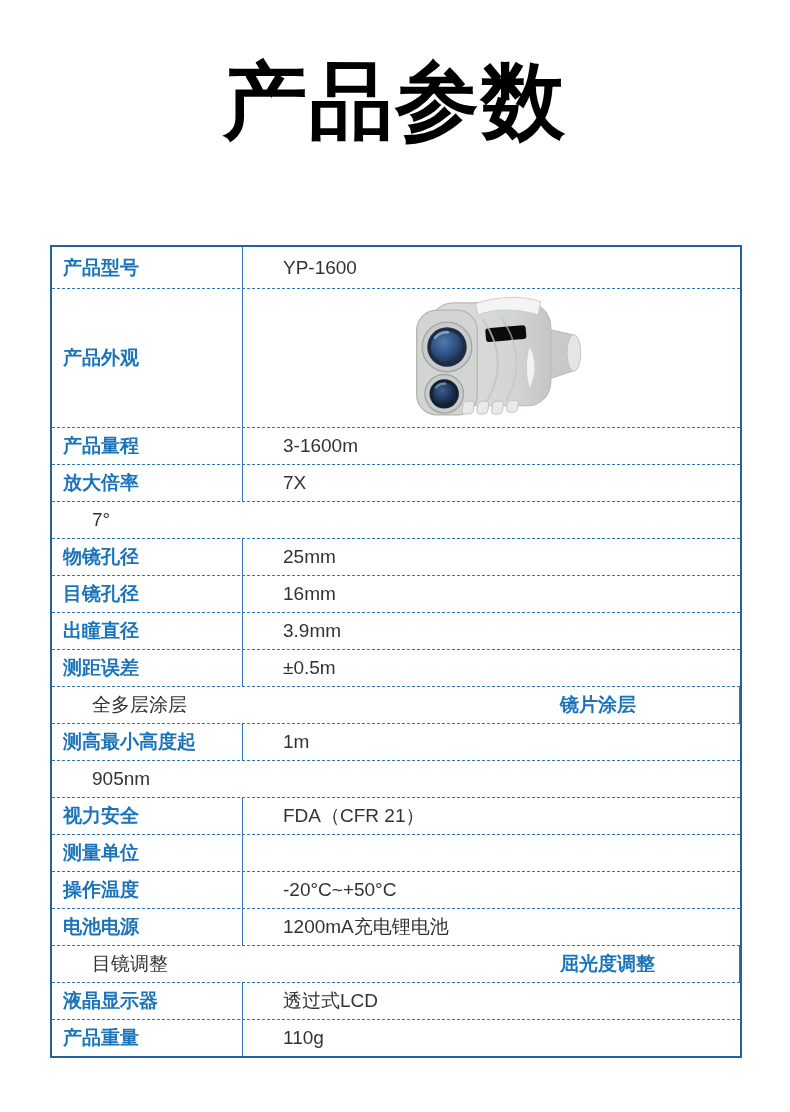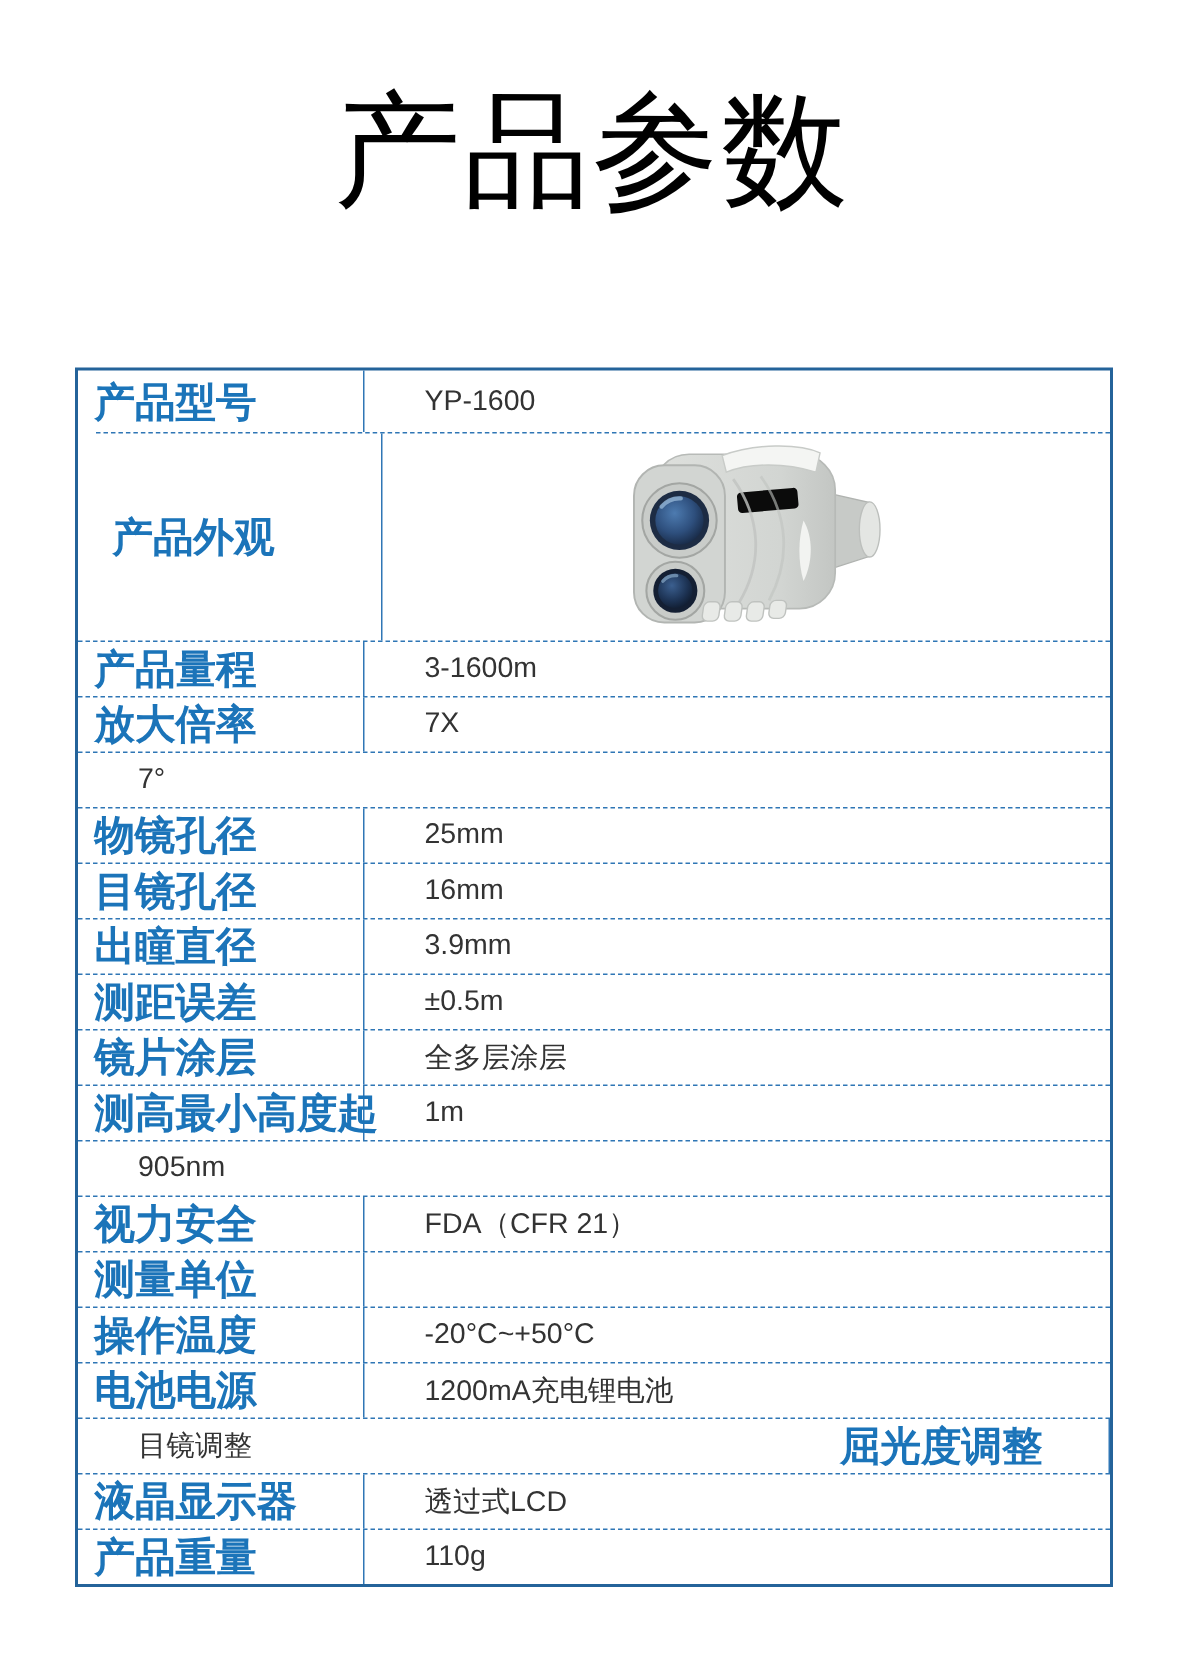--- a/index.html
+++ b/index.html
@@ -10,21 +10,21 @@
     overflow: hidden;
   }
   .page { position: relative; width: 790px; height: 1112px; background: #ffffff; }
 
   .title {
     position: absolute;
     top: 52px; left: 0; right: 0;
     margin: 0;
     text-align: center;
     font-family: "Liberation Serif", "DejaVu Serif", serif;
-    font-weight: 400;
+    font-weight: 700;
     font-size: 84px;
     letter-spacing: 2px;
     color: #000000;
     line-height: 1.2;
   }
 
   .spec-table {
     position: absolute;
     top: 245px; left: 50px;
     width: 688px;
@@ -32,30 +32,30 @@
     box-sizing: content-box;
     background: #ffffff;
   }
   .row {
     display: flex;
     height: 36px;
     border-top: 1px dashed #2f76b5;
   }
   .row:first-child { border-top: none; }
   .row-first { height: 41px; }
-  .row-image { height: 138px; margin-left: 12px; }
+  .row-image { height: 138px; }
 
   .cell { box-sizing: border-box; display: flex; align-items: center; }
   .cell.label {
     width: 191px;
     padding-left: 11px;
     border-right: 1px solid #2f76b5;
     color: #1b74b9;
     font-weight: 700;
-    font-size: 27px;
+    font-size: 19px;
     white-space: nowrap;
   }
   .cell.value {
     flex: 1;
     padding-left: 40px;
     color: #333333;
     font-size: 19px;
     white-space: nowrap;
   }
   .row-image .cell.value { padding-left: 0; justify-content: center; }
@@ -150,22 +150,22 @@
   </div>
       <div class="row">
     <div class="cell label">出瞳直径</div>
     <div class="cell value">3.9mm</div>
   </div>
       <div class="row">
     <div class="cell label">测距误差</div>
     <div class="cell value">±0.5m</div>
   </div>
       <div class="row">
+    <div class="cell value">全多层涂层</div>
     <div class="cell label">镜片涂层</div>
-    <div class="cell value">全多层涂层</div>
   </div>
       <div class="row">
     <div class="cell label">测高最小高度起</div>
     <div class="cell value">1m</div>
   </div>
       <div class="row">
     <div class="cell value">905nm</div>
   </div>
       <div class="row">
     <div class="cell label">视力安全</div>

